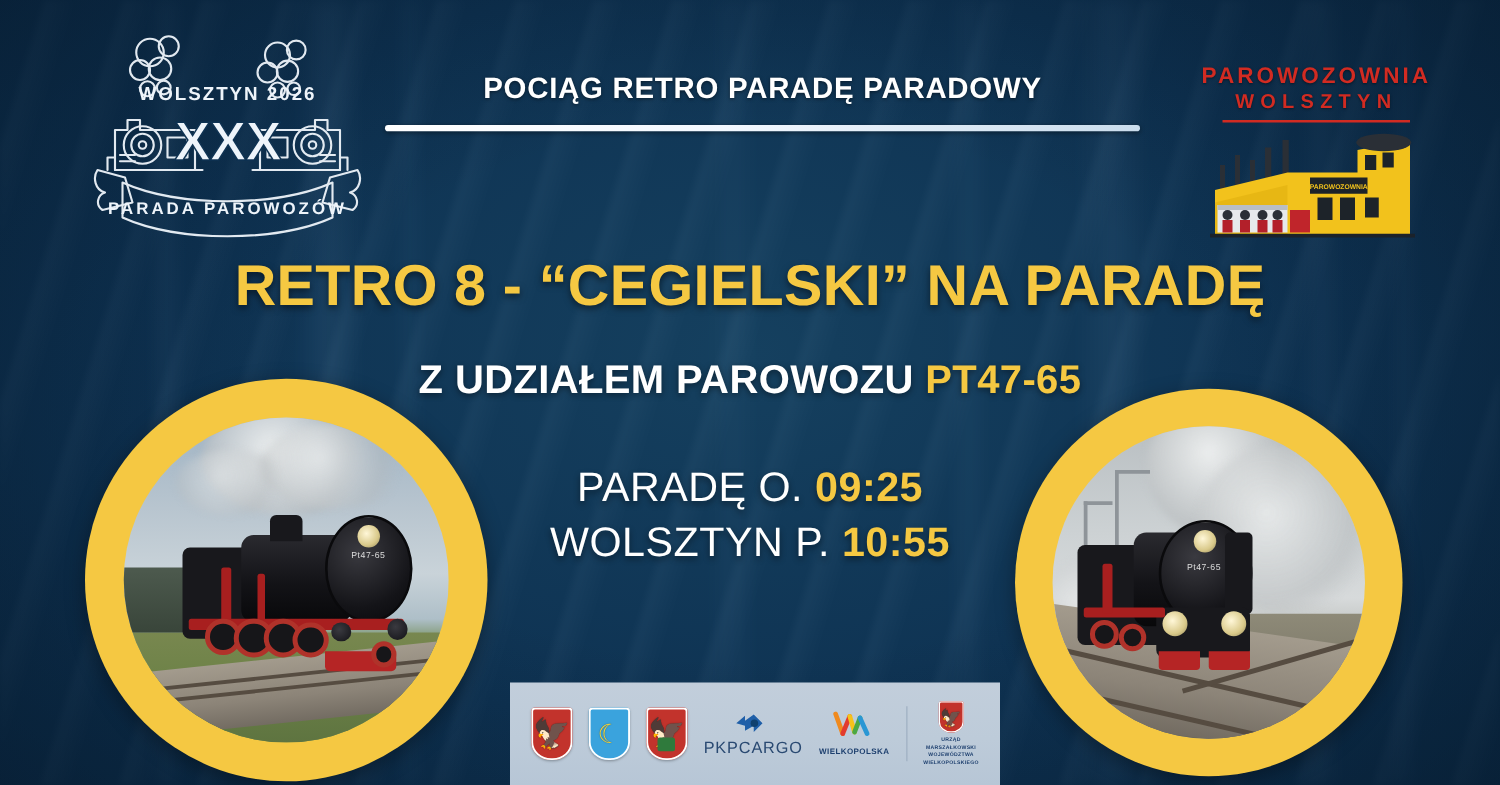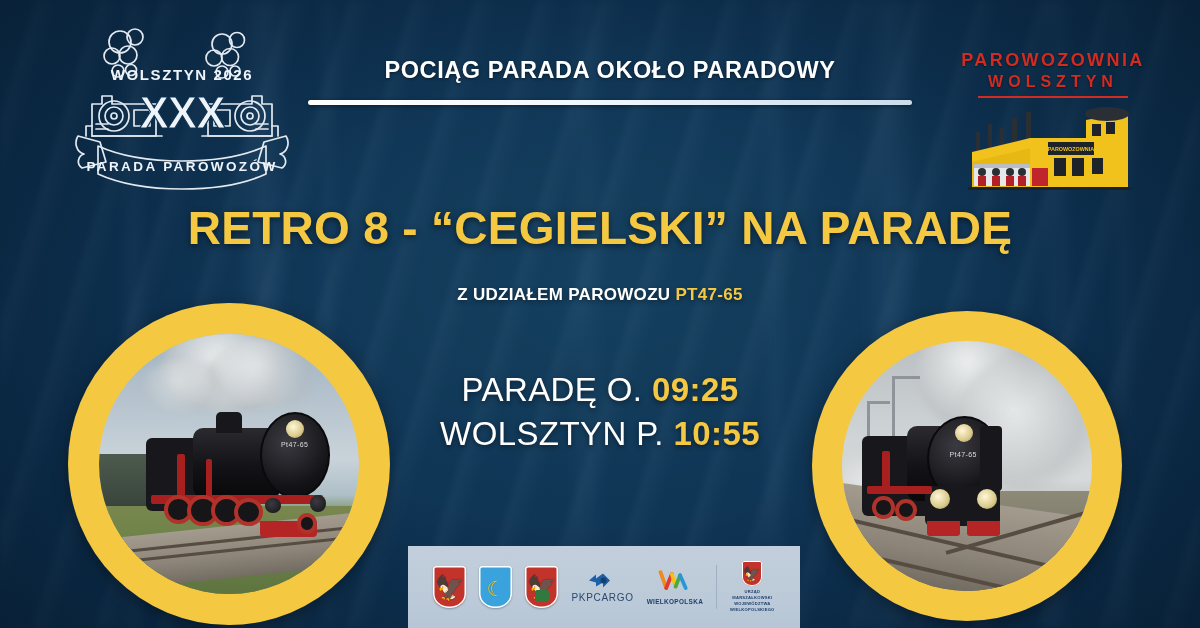--- a/index.html
+++ b/index.html
@@ -59,21 +59,21 @@
   
   .headline {
     position:absolute; left:0; top:203px; width:1200px;
     text-align:center;
     color:#f5c842; font-size:46px; font-weight:bold;
     letter-spacing:.3px; line-height:1.1;
     text-shadow:0 2px 6px rgba(0,0,0,.5);
   }
   .subline {
     position:absolute; left:0; top:285px; width:1200px;
-    text-align:center; font-size:17px; font-weight:bold;
+    text-align:center; font-size:32px; font-weight:bold;
     color:#ffffff; letter-spacing:.3px;
     text-shadow:0 2px 5px rgba(0,0,0,.45);
   }
   .subline .loco-no { color:#f5c842; }
 
   
   .timetable {
     position:absolute; left:0; top:368px; width:1200px;
     text-align:center;
   }
@@ -199,21 +199,21 @@
   .shield.blue .eagle { color:#f0d33f; font-size:21px; }
   .shield.green-eagle .eagle { color:#e8eced; }
   .shield.green-eagle::after {
     content:""; position:absolute; left:50%; top:58%;
     transform:translateX(-50%);
     width:14px; height:11px; background:#2f7a3c; border-radius:2px;
   }
   .pkp-mark {
     width:30px; height:17px; position:relative; margin-bottom:3px;
   }
-  .pkp-label { font-size:10px; color:#2a4a72; letter-spacing:.7px;text-align:right; }
+  .pkp-label { font-size:13px; color:#2a4a72; letter-spacing:.7px;text-align:right; }
   .wlkp-label { font-size:6.4px; color:#1d3f6e; font-weight:bold; letter-spacing:.35px; margin-top:2px; }
   .urz-lines {
     font-size:4.1px; color:#1d3f6e; font-weight:bold;
     letter-spacing:.25px; line-height:1.5; text-align:center; margin-top:3px;
   }
   .divider-v { width:1px; height:44px; background:#9fb0c2; }
   .small-shield {
     width:20px; height:25px; background:#c2332c; position:relative;
     border-radius:2px 2px 48% 48% / 2px 2px 34% 34%;
     box-shadow:inset 0 0 0 1px #fff;
@@ -335,21 +335,21 @@
           <circle cx="52" cy="70" r="4"></circle>
             <circle cx="64" cy="70" r="4"></circle>
         </g>
         <rect x="74" y="66" width="16" height="18" fill="#c0252b"></rect>
       </g>
       <rect x="10" y="85" width="164" height="3" fill="#1b222a"></rect>
     </svg>
   </div>
 
   <div class="header-zone">
-    <div class="kicker">POCIĄG PARADA OKOŁO PARADOWY</div>
+    <div class="kicker">POCIĄG RETRO PARADĘ PARADOWY</div>
     <div class="rule"></div>
   </div>
 
   <div class="headline">RETRO 8 - “CEGIELSKI” NA PARADĘ</div>
 
   <div class="subline">
     <span>Z UDZIAŁEM PAROWOZU </span><span class="loco-no">PT47-65</span>
   </div>
 
   <div class="timetable">

